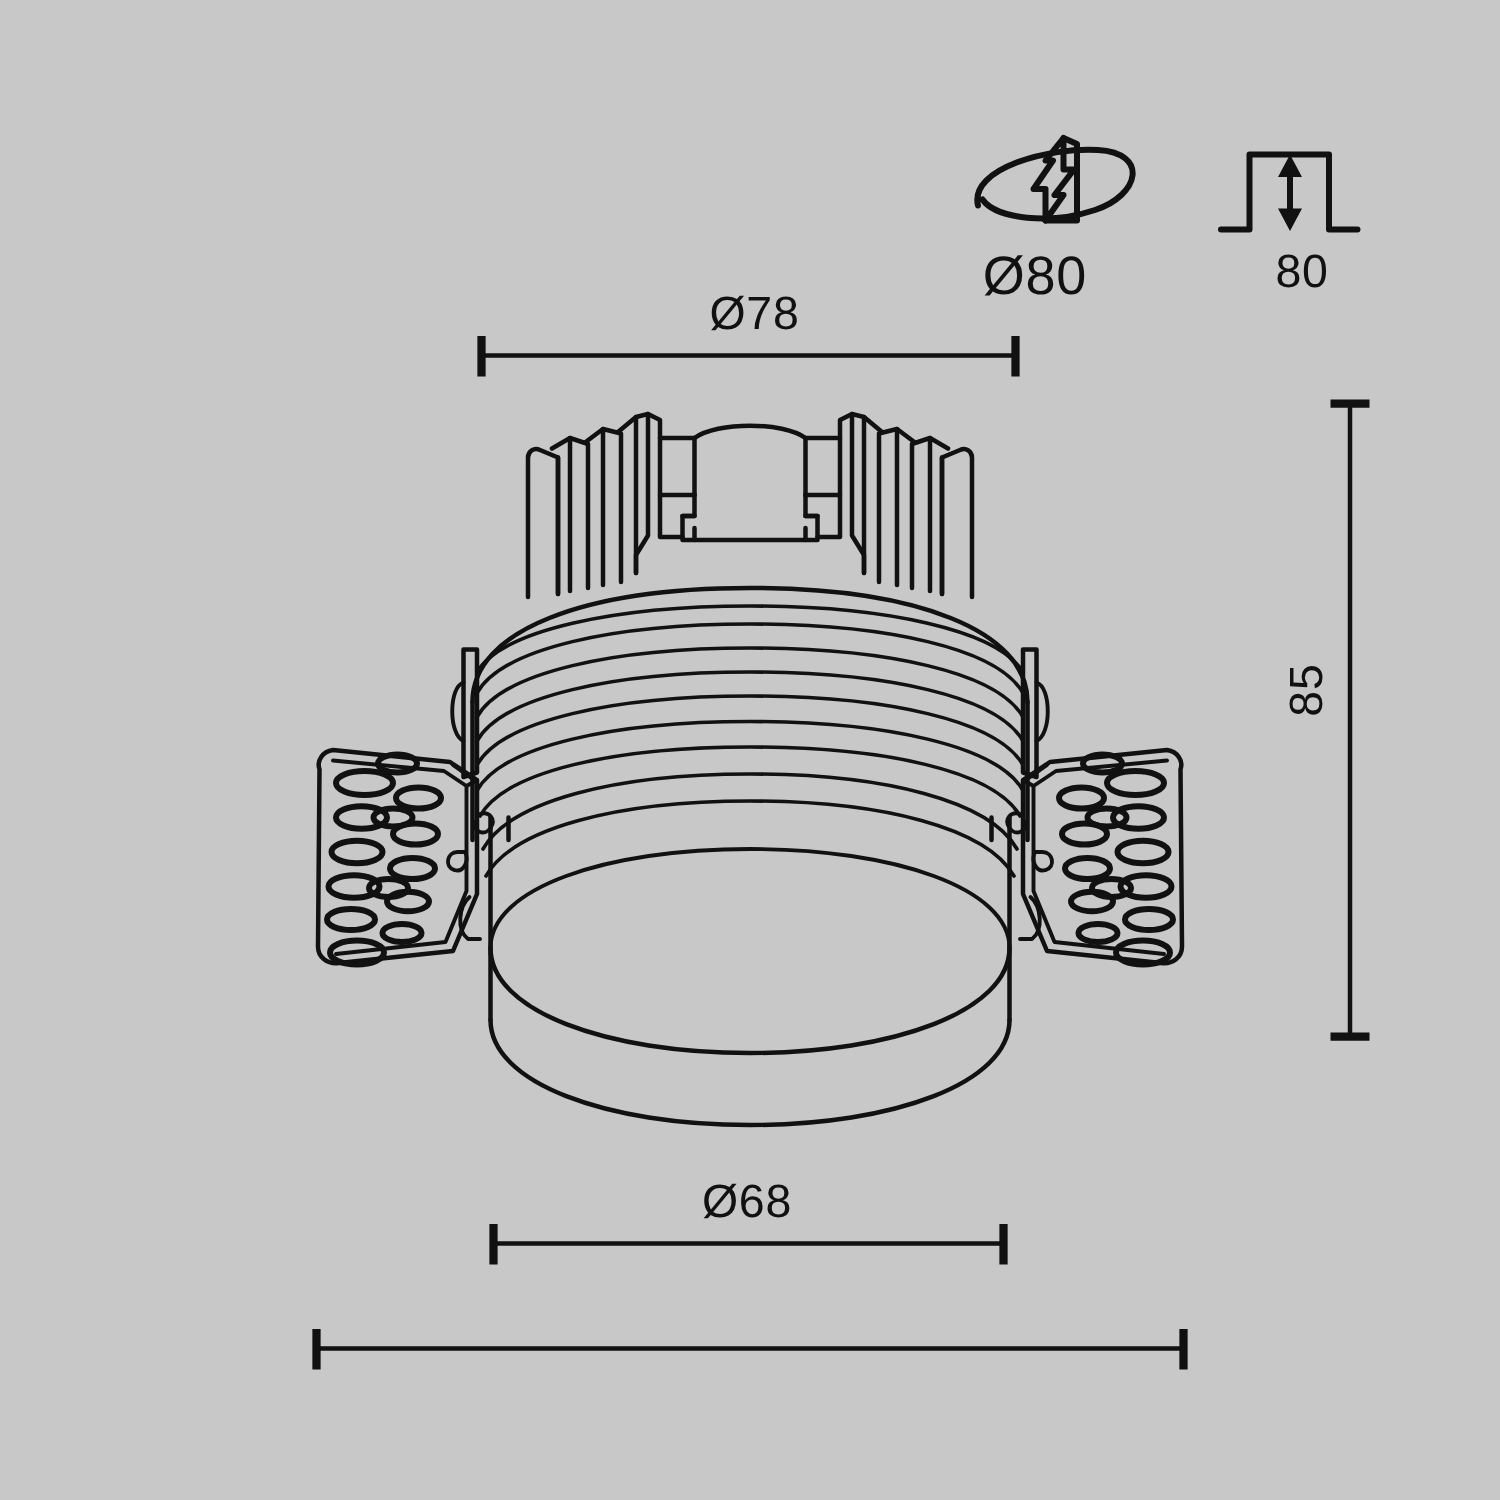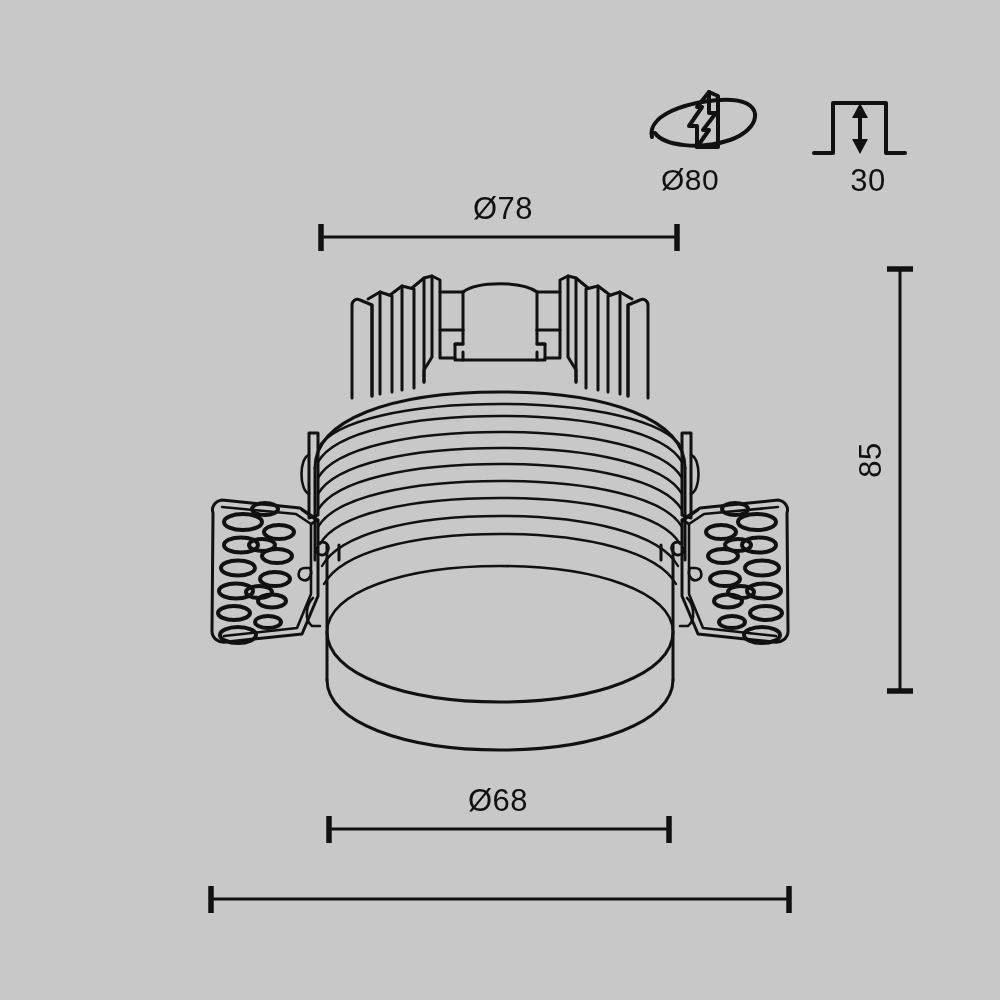--- a/index.html
+++ b/index.html
@@ -15,21 +15,21 @@
     position:absolute;
     color:#111;
     font-family:"Liberation Sans","DejaVu Sans",sans-serif;
     font-weight:400;
     white-space:nowrap;
     letter-spacing:0.5px;
   }
   .lbl-d78{font-size:31px;left:0;top:191px;width:924px;text-align:center;transform:translateX(-1px);padding-left:42px;}
   .lbl-d68{font-size:31px;left:0;top:783px;width:1000px;text-align:center;transform:translateX(-2px);}
   .lbl-115{font-size:31px;left:0;top:853px;width:1000px;text-align:center;transform:translateX(0px);}
-  .lbl-d80{font-size:30px;left:620px;top:163px;width:140px;text-align:center;}
+  .lbl-d80{font-size:36px;left:620px;top:163px;width:140px;text-align:center;}
   .lbl-70 {font-size:31px;left:808px;top:163px;width:120px;text-align:center;}
   .lbl-85 {
     font-size:31px;left:841px;top:442px;width:60px;text-align:center;
     transform:rotate(-90deg);transform-origin:50% 50%;
   }
 </style>
 </head>
 <body>
 
 <div id="stage">
@@ -221,15 +221,15 @@
       <path class="ln2" d="M681 543 C674 540 669 546 673 552 C677 558 685 554 684 548"></path>
     </g>
 
   </g>
 </svg>
 
 <div class="lbl lbl-d78">Ø78</div>
 <div class="lbl lbl-d68">Ø68</div>
 <div class="lbl lbl-85">85</div>
 <div class="lbl lbl-d80">Ø80</div>
-<div class="lbl lbl-70">30</div>
+<div class="lbl lbl-70">80</div>
 
 </div>
 
 </body></html>

